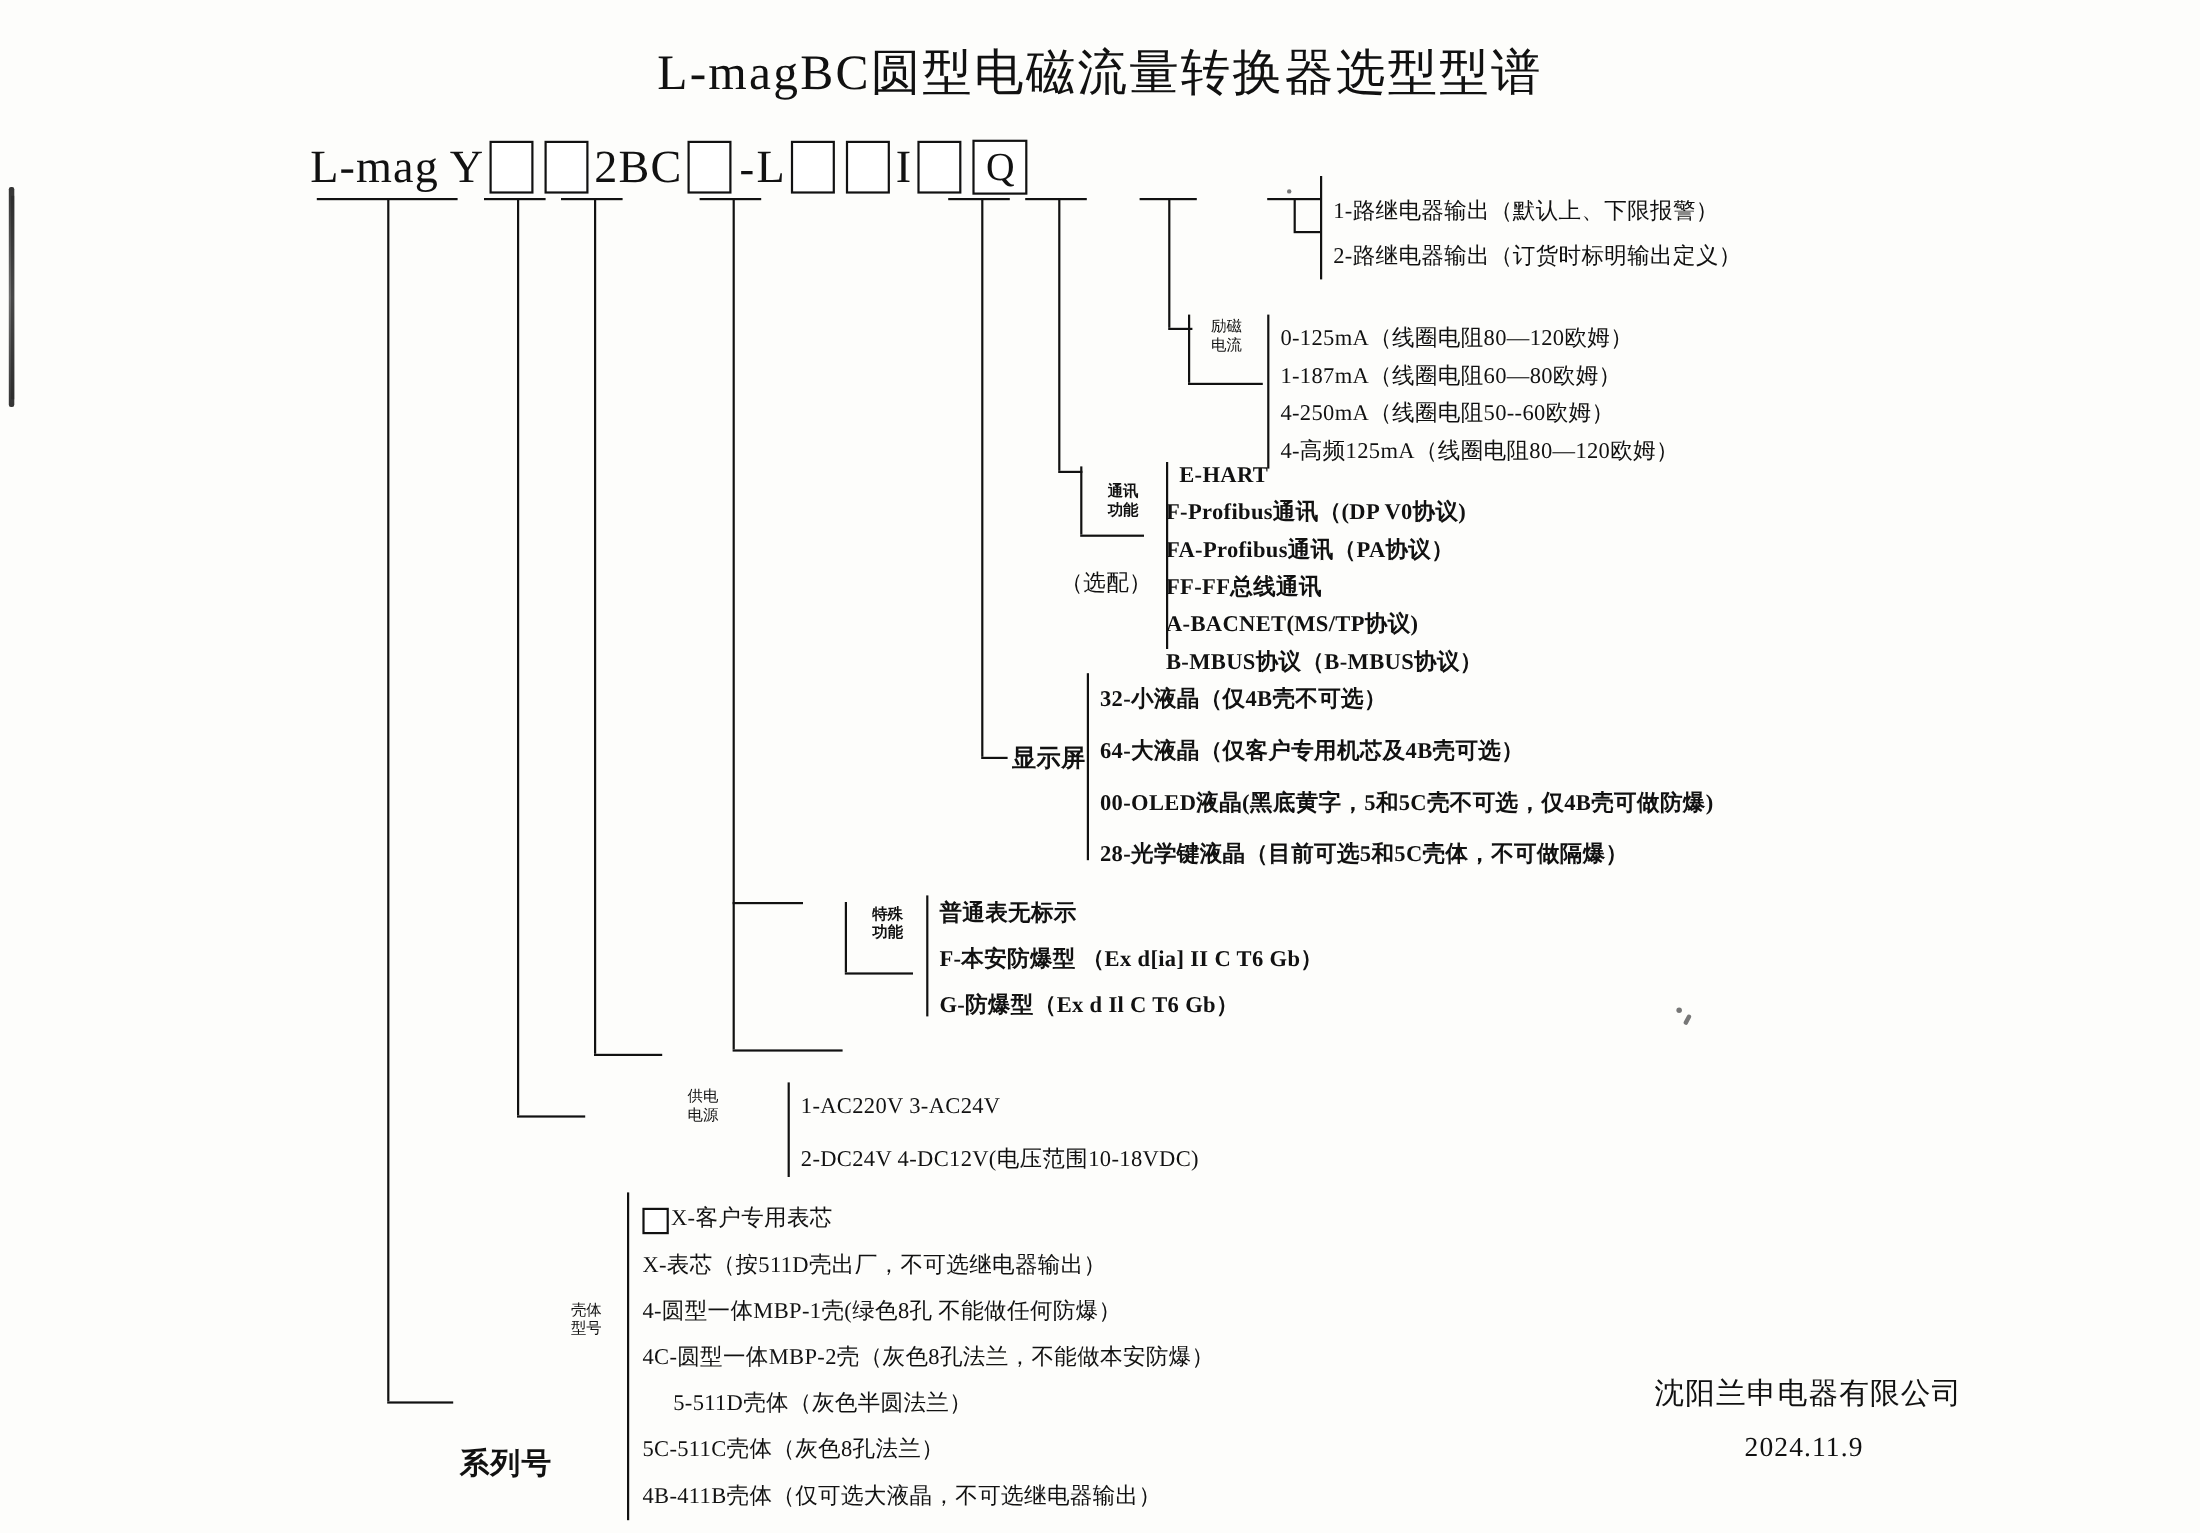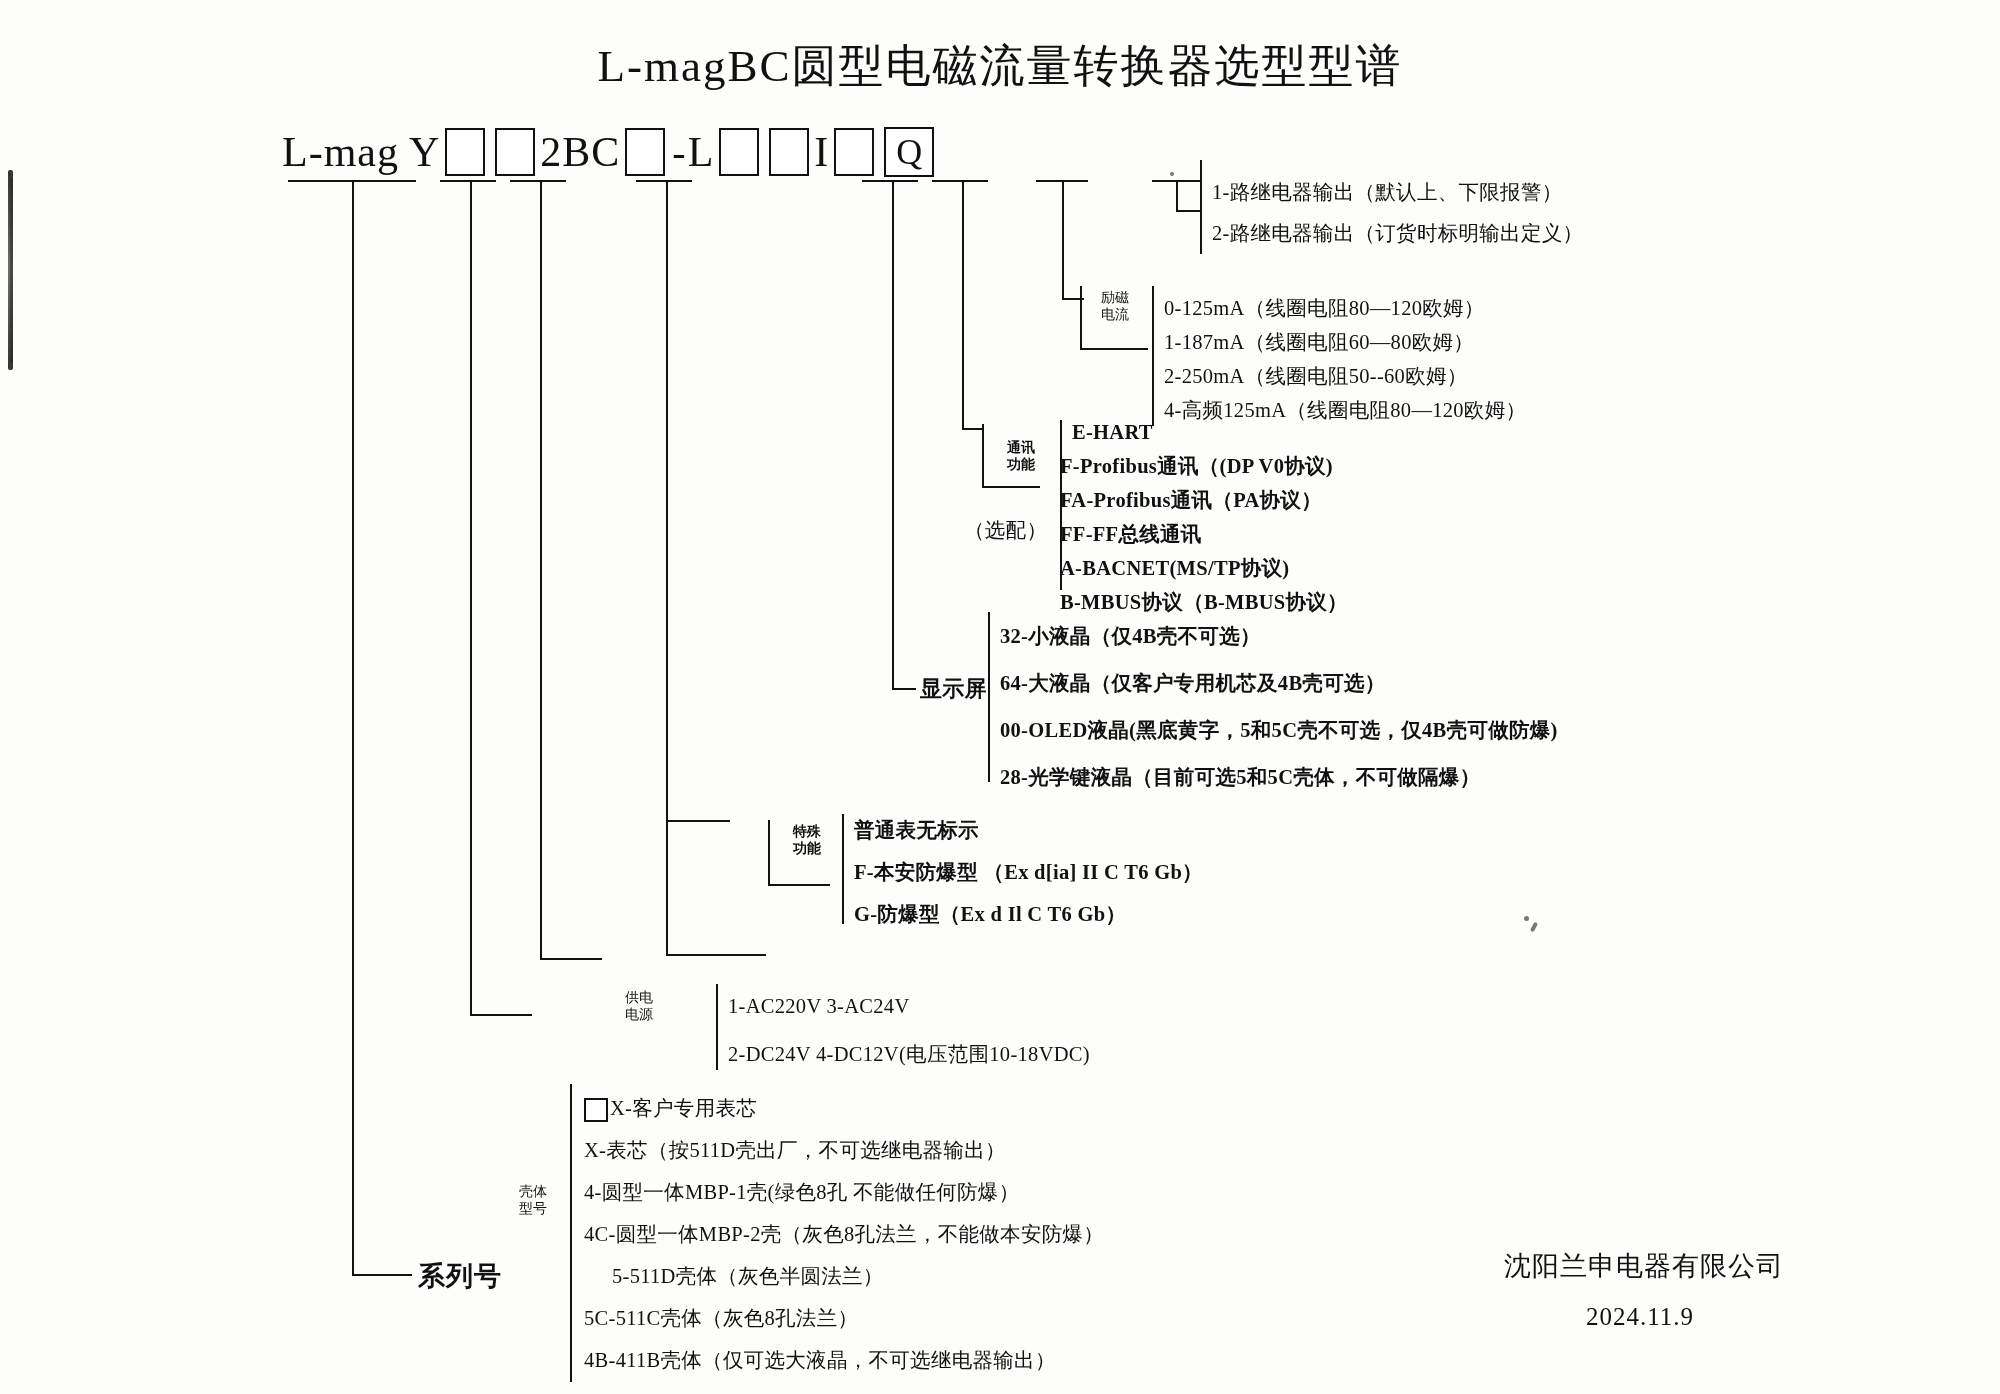--- a/index.html
+++ b/index.html
@@ -139,21 +139,21 @@
     <div>励磁</div>
     <div>电流</div>
   </div>
 
   <div class="v" style="left:1080px;top:286px;height:62px;"></div>
   <div class="h" style="left:1080px;top:348px;width:68px;"></div>
   <div class="v" style="left:1152px;top:286px;height:140px;"></div>
 
   <div class="abs txt" style="left:1164px;top:298px;">0-125mA（线圈电阻80—120欧姆）</div>
   <div class="abs txt" style="left:1164px;top:332px;">1-187mA（线圈电阻60—80欧姆）</div>
-  <div class="abs txt" style="left:1164px;top:366px;">2-250mA（线圈电阻50--60欧姆）</div>
+  <div class="abs txt" style="left:1164px;top:366px;">4-250mA（线圈电阻50--60欧姆）</div>
   <div class="abs txt" style="left:1164px;top:400px;">4-高频125mA（线圈电阻80—120欧姆）</div>
 
   <div class="grouplabel bold" style="left:986px;top:440px;width:70px;">
     <div>通讯</div>
     <div>功能</div>
   </div>
   <div class="abs txt" style="left:964px;top:520px;">（选配）</div>
   <div class="v" style="left:982px;top:424px;height:62px;"></div>
   <div class="h" style="left:982px;top:486px;width:58px;"></div>
   <div class="v" style="left:1060px;top:420px;height:170px;"></div>
@@ -202,18 +202,18 @@
 
   <div class="minibox" style="left:584px;top:1098px;"></div>
   <div class="abs txt" style="left:610px;top:1098px;font-family:Liberation Serif, serif;">X-客户专用表芯</div>
   <div class="abs txt" style="left:584px;top:1140px;">X-表芯（按511D壳出厂，不可选继电器输出）</div>
   <div class="abs txt" style="left:584px;top:1182px;">4-圆型一体MBP-1壳(绿色8孔  不能做任何防爆）</div>
   <div class="abs txt" style="left:584px;top:1224px;">4C-圆型一体MBP-2壳（灰色8孔法兰，不能做本安防爆）</div>
   <div class="abs txt" style="left:584px;top:1266px;margin-left:28px;">5-511D壳体（灰色半圆法兰）</div>
   <div class="abs txt" style="left:584px;top:1308px;">5C-511C壳体（灰色8孔法兰）</div>
   <div class="abs txt" style="left:584px;top:1350px;">4B-411B壳体（仅可选大液晶，不可选继电器输出）</div>
 
-  <div class="abs" style="left:418px;top:1258px;font-size:27px;font-weight:bold;letter-spacing:1px;">系列号</div>
+  <div class="abs" style="left:418px;top:1312px;font-size:27px;font-weight:bold;letter-spacing:1px;">系列号</div>
 
   <div class="abs company" style="left:1504px;top:1248px;">沈阳兰申电器有限公司</div>
   <div class="abs date" style="left:1586px;top:1303px;">2024.11.9</div>
 
 </div>
 
 </body></html>

